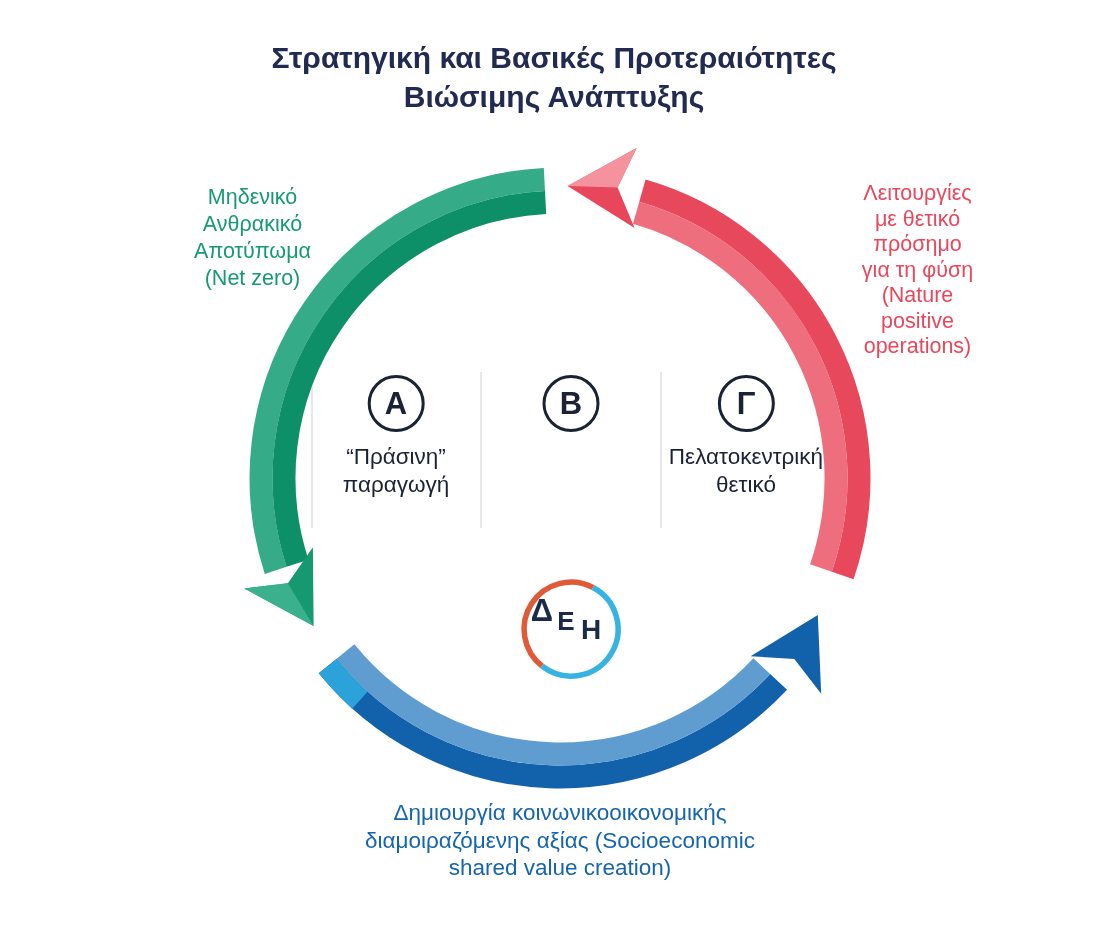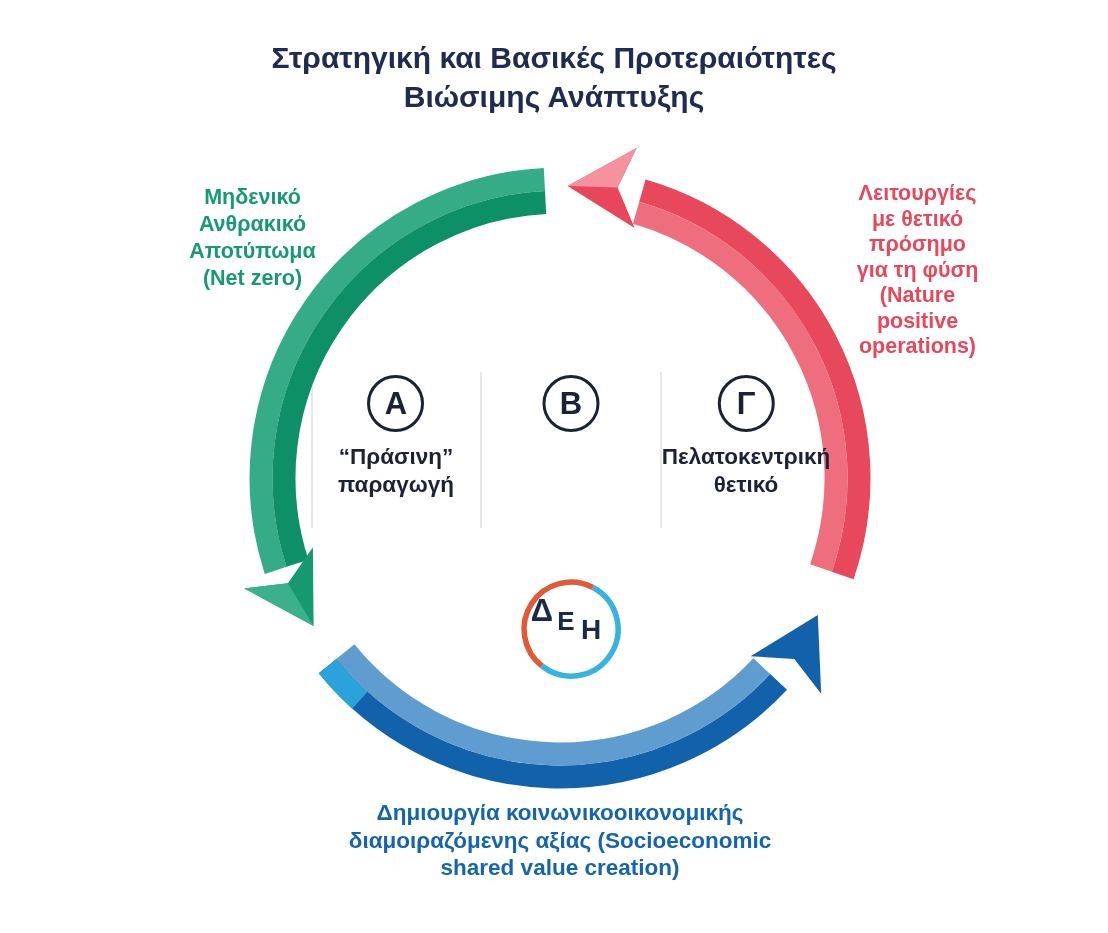--- a/index.html
+++ b/index.html
@@ -4,37 +4,37 @@
 <style>
   html,body{margin:0;padding:0;background:#ffffff;}
   .stage{
     position:relative;width:1108px;height:933px;background:#ffffff;overflow:hidden;
     font-family:"Liberation Sans",sans-serif;
   }
   .title{
     position:absolute;top:38px;left:0;width:1108px;text-align:center;
     font-size:30px;font-weight:bold;color:#212b52;line-height:39px;white-space:pre;
   }
-  .side-label{position:absolute;font-weight:bold;text-align:center;white-space:pre;}
+  .side-label{position:absolute;font-weight:normal;text-align:center;white-space:pre;}
   .label-green{left:140px;top:184px;width:225px;font-size:21.5px;line-height:27px;color:#179a74;}
   .label-red{left:820px;top:181px;width:195px;font-size:21.5px;line-height:25.5px;color:#e8485b;}
   .label-blue{left:260px;top:799px;width:600px;font-size:22.5px;line-height:27.5px;color:#1565ae;}
   .divider{position:absolute;top:372px;height:156px;width:2px;background:#e7e7e9;z-index:1;}
   .ring-svg{position:absolute;left:0;top:0;z-index:2;}
   .pillar{
     position:absolute;top:375px;display:flex;flex-direction:column;align-items:center;
     transform:translateX(-50%);z-index:3;
   }
   .badge{
     width:51px;height:51px;border:3.5px solid #1b2234;border-radius:50%;
     display:flex;align-items:center;justify-content:center;
     font-size:31px;font-weight:bold;color:#1b2234;background:#ffffff;
   }
   .pillar-label{
-    margin-top:11px;font-size:22.5px;font-weight:bold;line-height:28px;
+    margin-top:11px;font-size:22.5px;font-weight:normal;line-height:28px;
     color:#1b2234;text-align:center;white-space:pre;
   }
 </style>
 </head>
 <body>
 
 <div class="stage">
 
   <div class="title">Στρατηγική και Βασικές Προτεραιότητες
 Βιώσιμης Ανάπτυξης</div>

